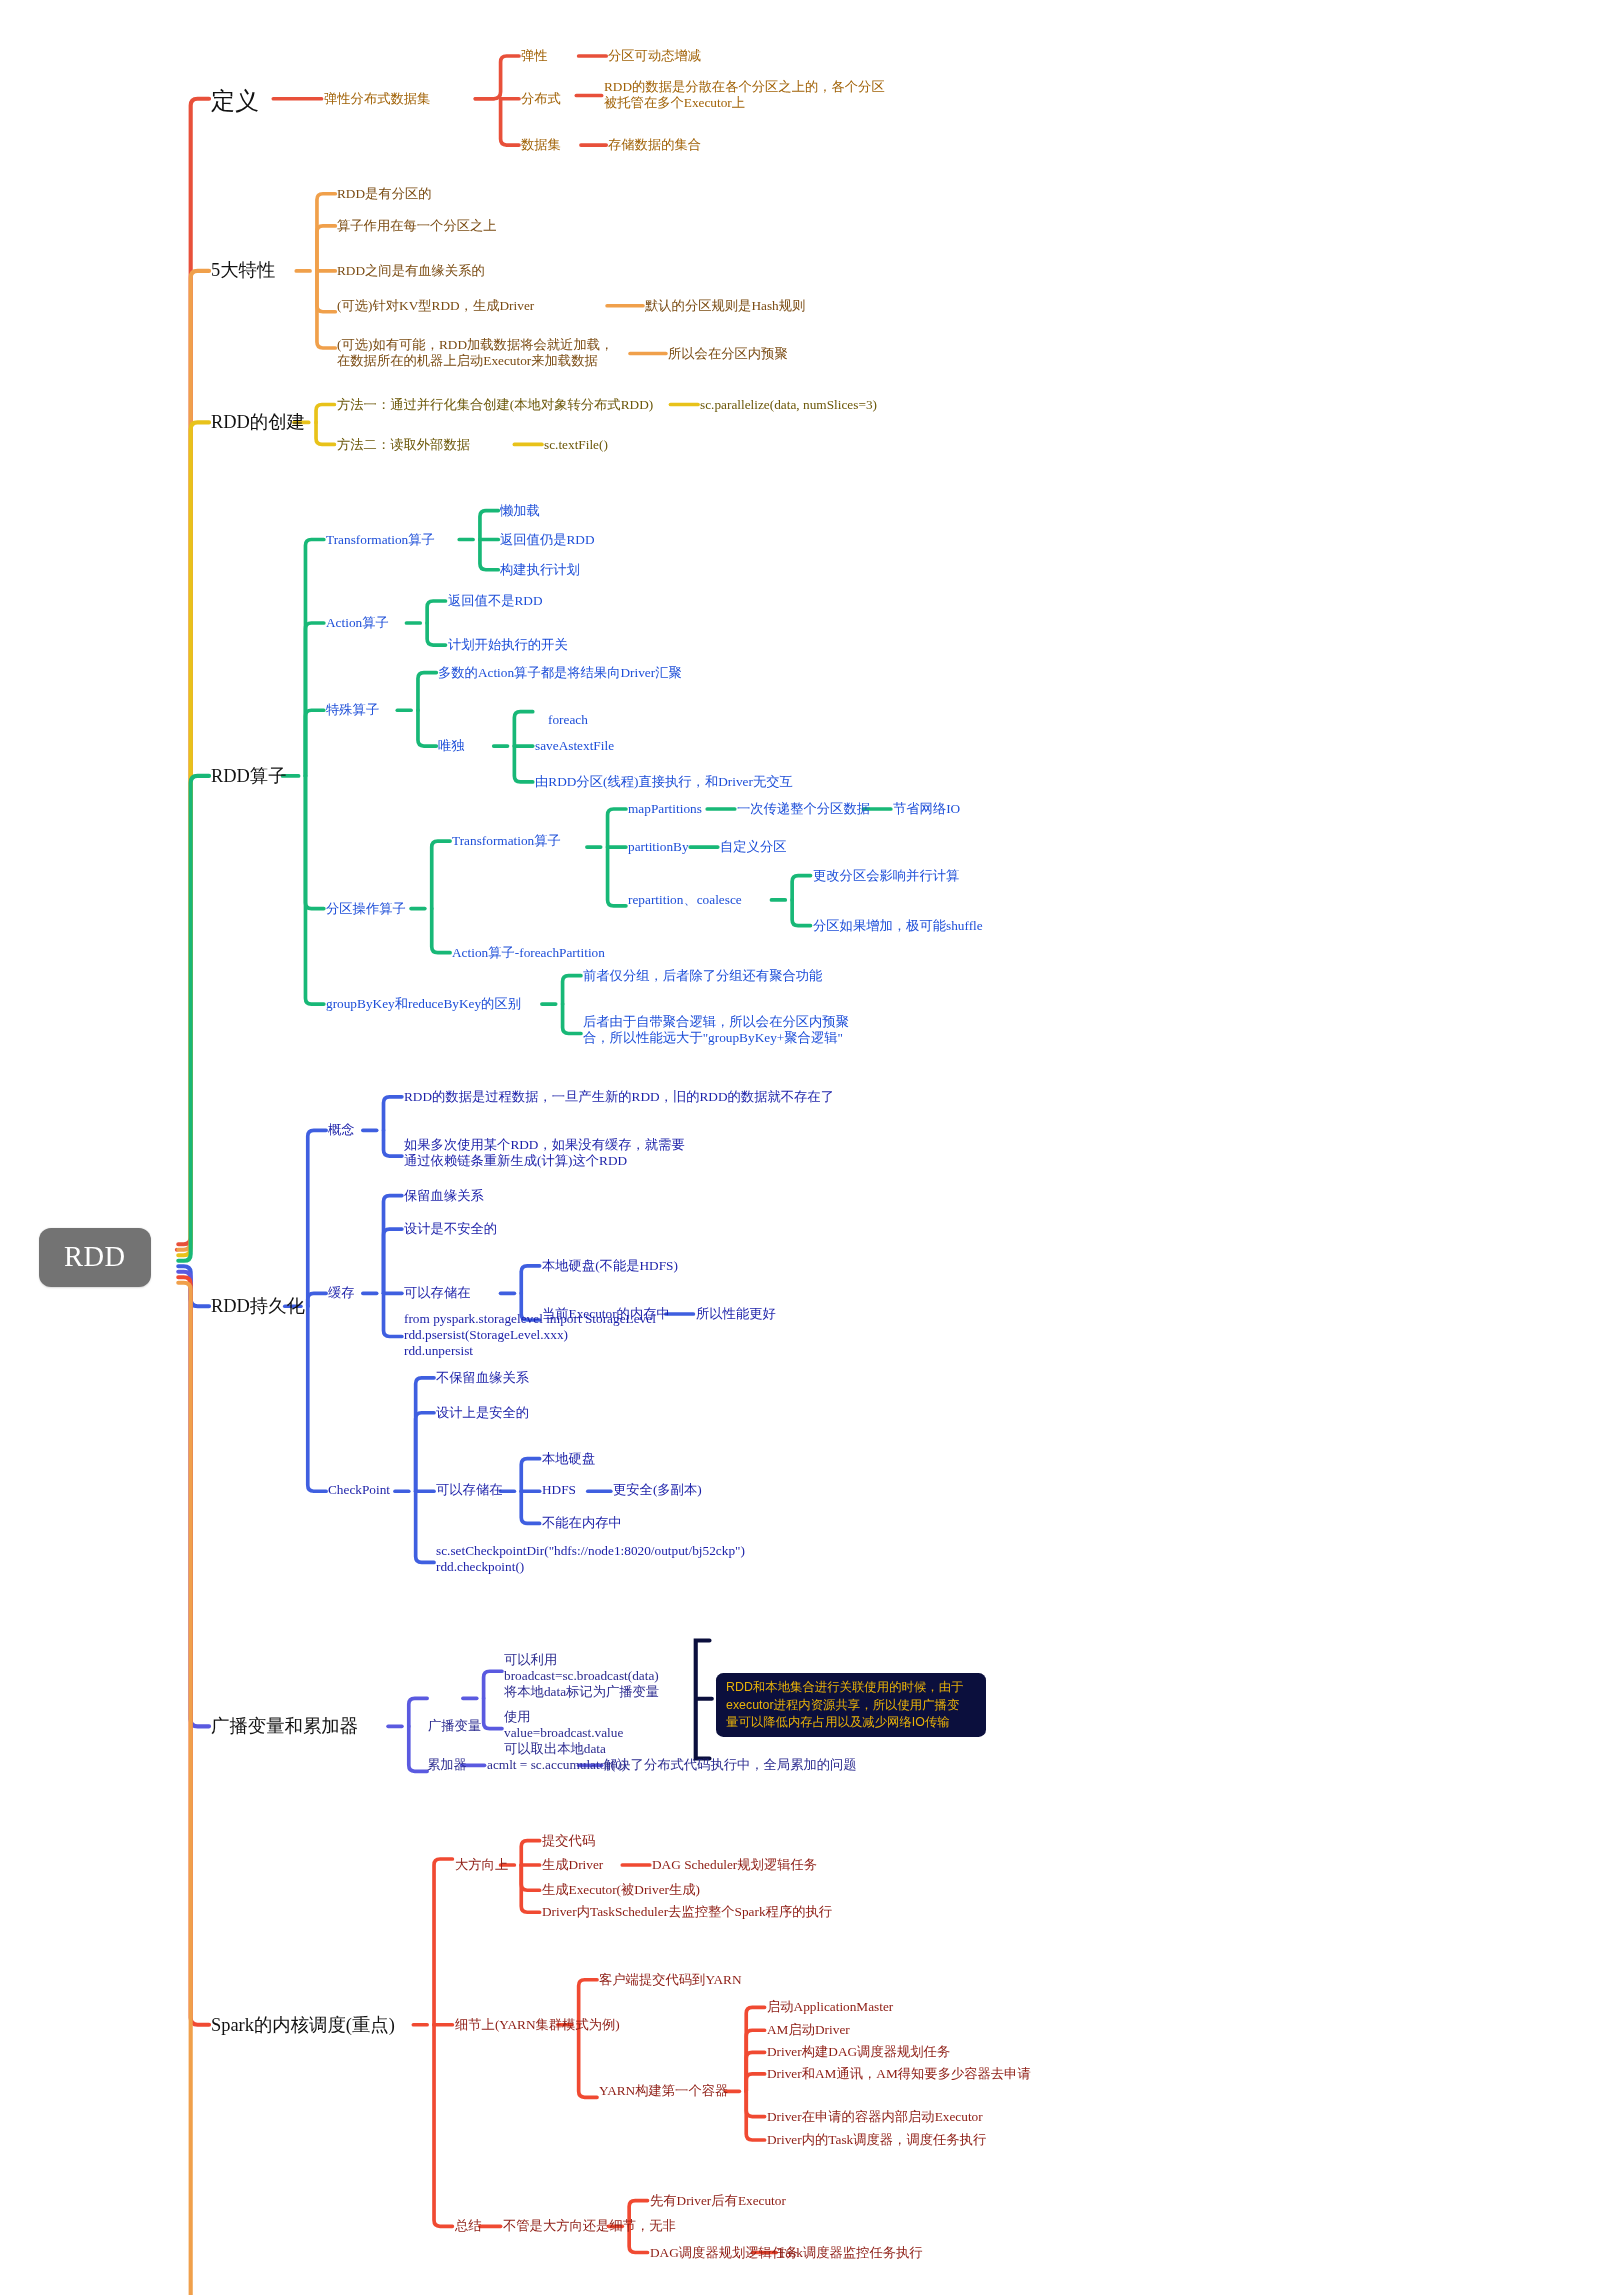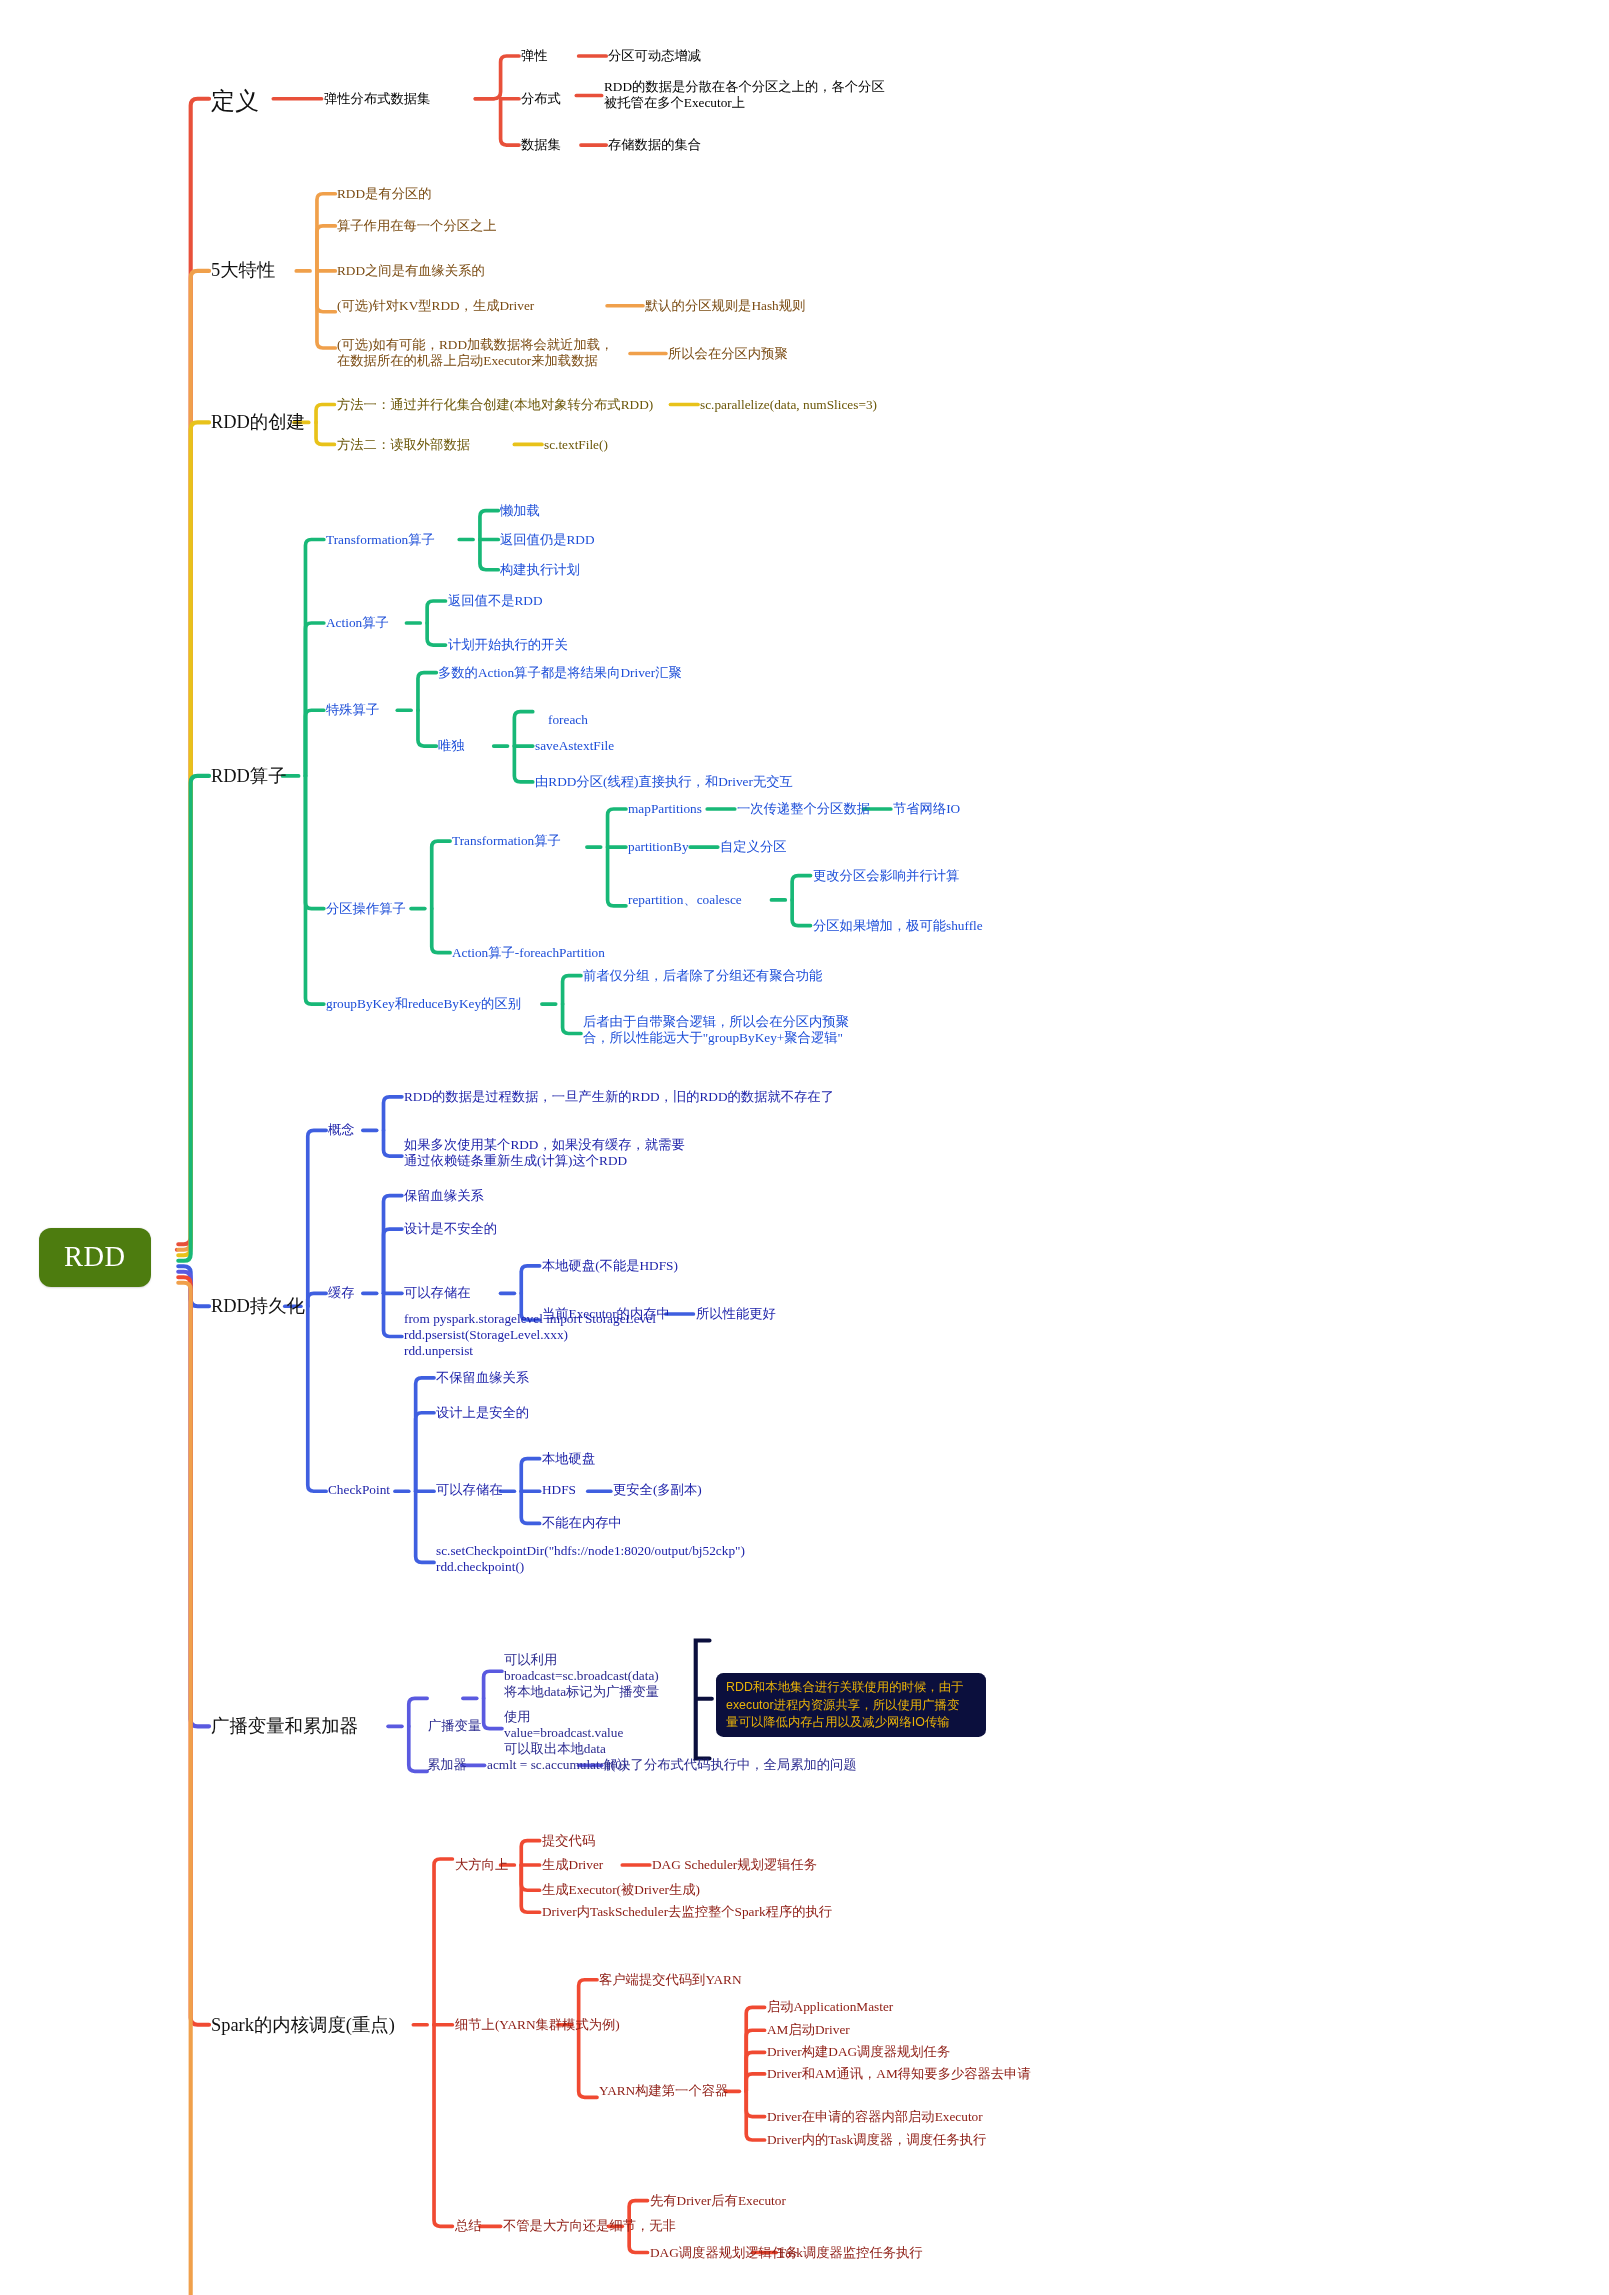--- a/index.html
+++ b/index.html
@@ -6,34 +6,34 @@
   html,body{margin:0;padding:0;background:#fff;}
   body{
     font-family:"Liberation Serif","DejaVu Serif",serif;
     width:1610px;height:2696px;position:relative;overflow:hidden;
   }
   #canvas{position:absolute;left:0;top:0;width:1610px;height:2696px;}
   svg.links{position:absolute;left:0;top:0;width:1610px;height:2696px;pointer-events:none;}
 
   .node{position:absolute;white-space:pre;line-height:1.22;}
   .node.root{
-    background:#4d7c0f;color:#fff;border-radius:12px;
+    background:#737373;color:#fff;border-radius:12px;
     padding:12px 25px;font-size:28.5px;letter-spacing:0.5px;
     box-shadow:0 0.9px 1.8px rgba(0,0,0,.15);
   }
   .node.darkbox{
     background:#0b0f3d;color:#eab308;border-radius:7.3px;
     padding:6.4px 10px;font-size:12.4px;line-height:1.38;
     font-family:"Liberation Sans","DejaVu Sans",sans-serif;
   }
   .lvl1{font-size:18.4px;}
   .lvl2{font-size:13.3px;}
   .def-title{font-size:24px;color:#111;}
 
-  .c-red{color:#000000;}
+  .c-red{color:#a16207;}
   .c-orange{color:#7a4b12;}
   .c-gold{color:#6b5708;}
   .c-green{color:#1d4ed8;}
   .c-blue{color:#1a1fa8;}
   .c-purple{color:#2b2b8f;}
   .c-red2{color:#8d1b12;}
   .c-dark{color:#111;}
 </style>
 </head>
 <body>

